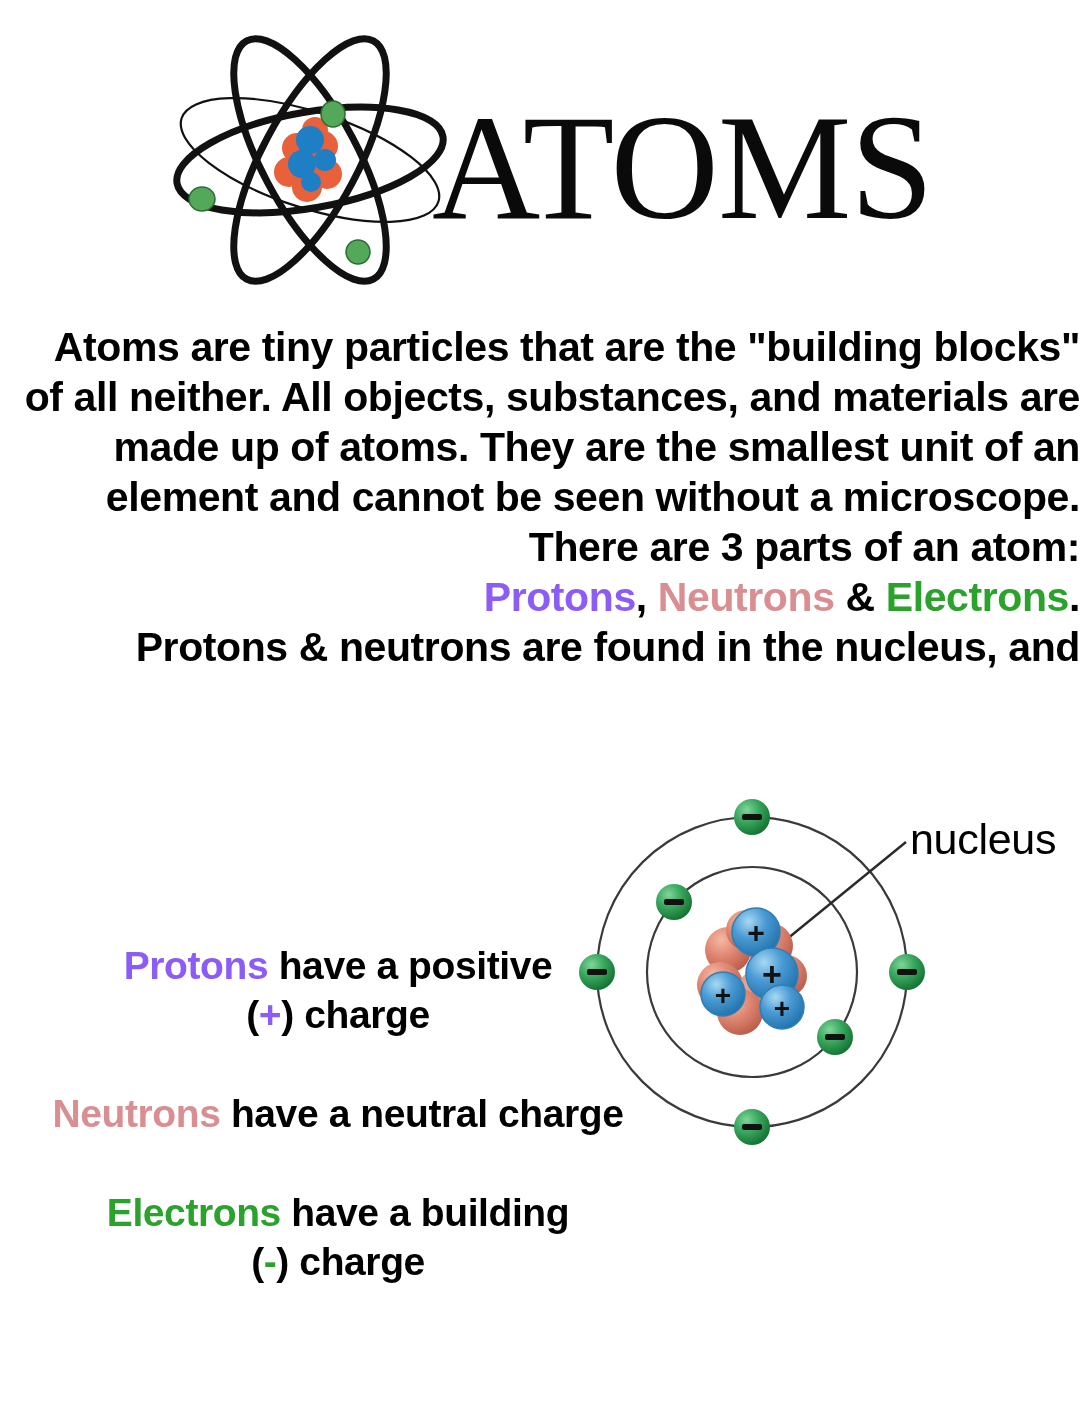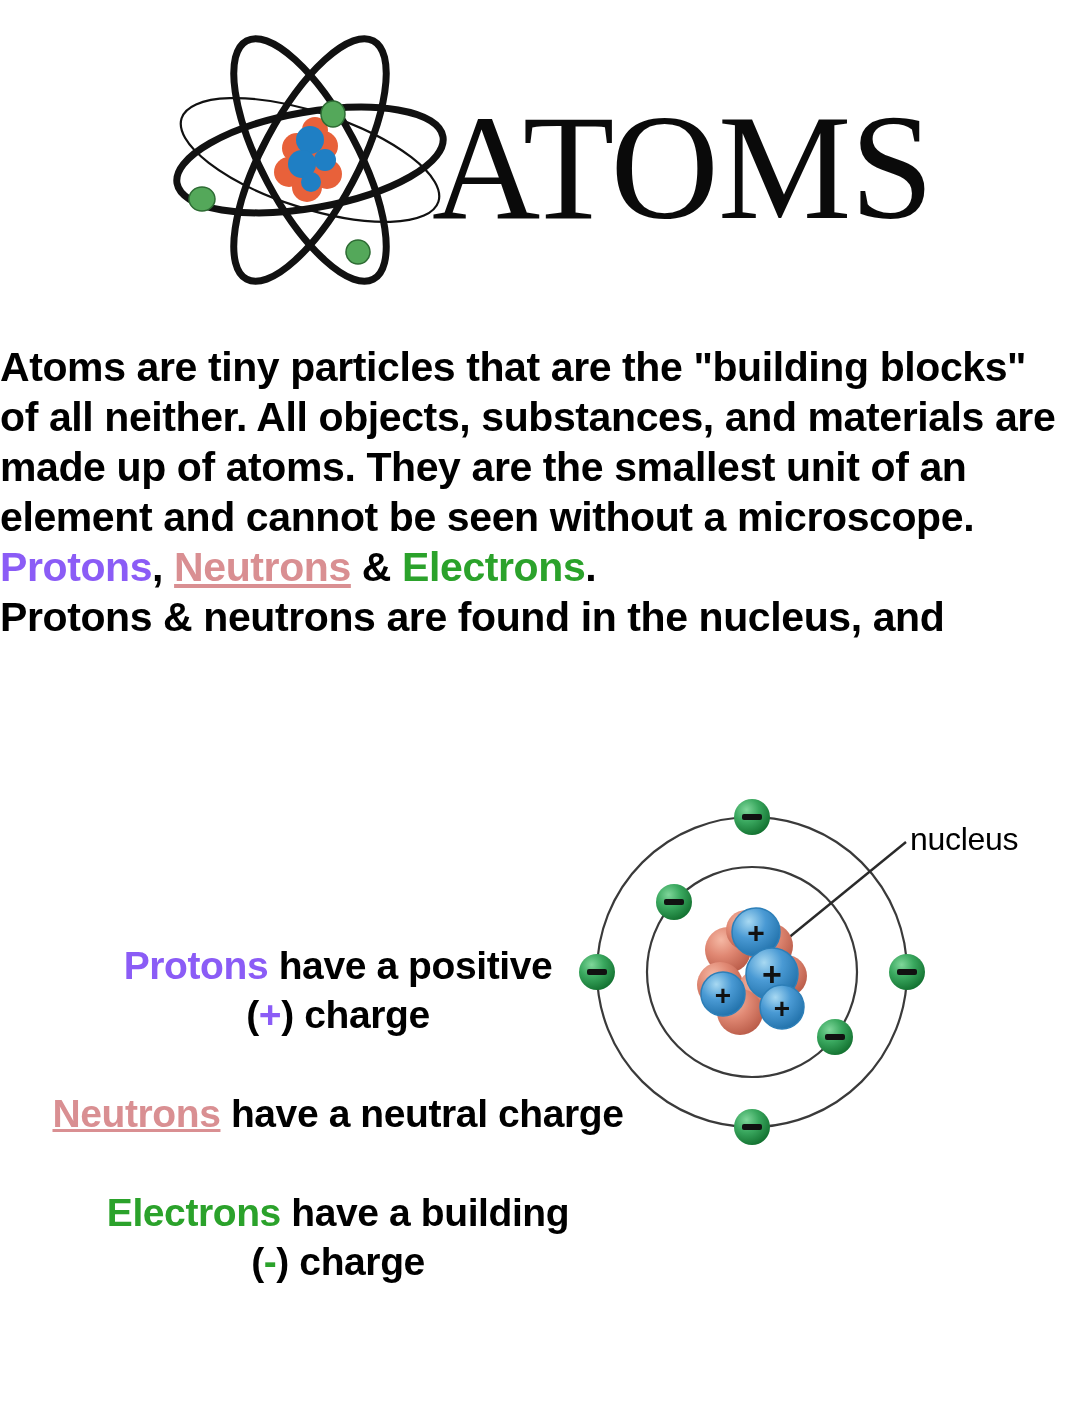--- a/index.html
+++ b/index.html
@@ -44,32 +44,31 @@
     font-weight: 400;
     white-space: nowrap;
   }
 
   
   .intro {
     position: absolute;
     left: 0;
     top: 322px;
     width: 1080px;
-    text-align: left;
+    text-align: right;
     font-size: 41px;
     line-height: 50px;
     font-weight: 700;
     letter-spacing: -0.4px;
     color: #000000;
-    margin-top: 20px;
   }
   .intro .line { display: block; white-space: nowrap; }
 
   .w-proton   { color: #8b5cf6; }
-  .w-neutron  { color: #d98f92; text-decoration: underline; }
+  .w-neutron  { color: #d98f92; }
   .w-electron { color: #2ba22b; }
 
   
   .statements {
     position: absolute;
     left: 18px;
     top: 925px;
     width: 640px;
     text-align: center;
     font-size: 39px;
@@ -87,21 +86,21 @@
     position: absolute;
     left: 560px;
     top: 780px;
     width: 520px;
     height: 400px;
   }
   .nucleus-label {
     position: absolute;
     left: 910px;
     top: 818px;
-    font-size: 32px;
+    font-size: 43px;
     line-height: 42px;
     font-weight: 400;
     letter-spacing: -0.3px;
     white-space: nowrap;
     color: #000;
   }
 </style>
 </head>
 <body>
 
@@ -138,20 +137,21 @@
   </svg>
 
   <div class="title-atoms">ATOMS</div>
 </div>
 
 <div class="intro">
   <span class="line">Atoms are tiny particles that are the "building blocks"</span>
   <span class="line">of all neither. All objects, substances, and materials are</span>
   <span class="line">made up of atoms. They are the smallest unit of an</span>
   <span class="line">element and cannot be seen without a microscope.</span>
+  <span class="line">There are 3 parts of an atom:</span>
   <span class="line"><span class="w-proton">Protons</span><span>, </span><span class="w-neutron">Neutrons</span><span> &amp; </span><span class="w-electron">Electrons</span><span>.</span></span>
   <span class="line">Protons &amp; neutrons are found in the nucleus, and</span>
 </div>
 
 <div class="statements">
 
   <div class="stmt">
     <span class="line"><span class="w-proton">Protons</span><span> have a positive</span></span>
     <span class="line"><span>(</span><span class="w-proton">+</span><span>) charge</span></span>
   </div>

